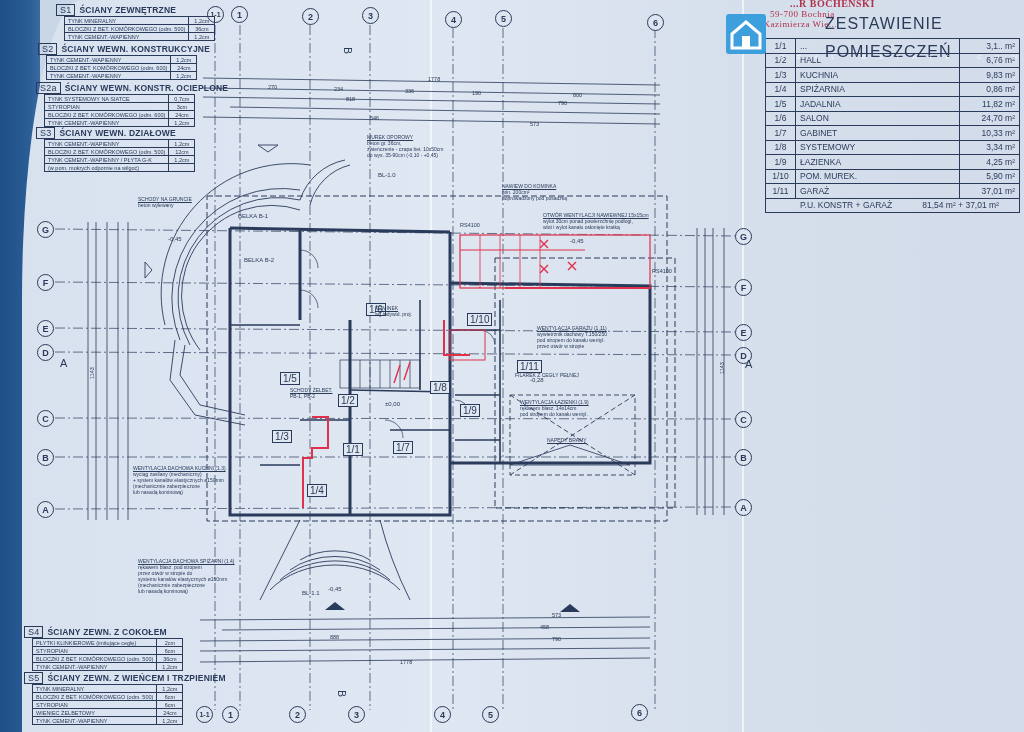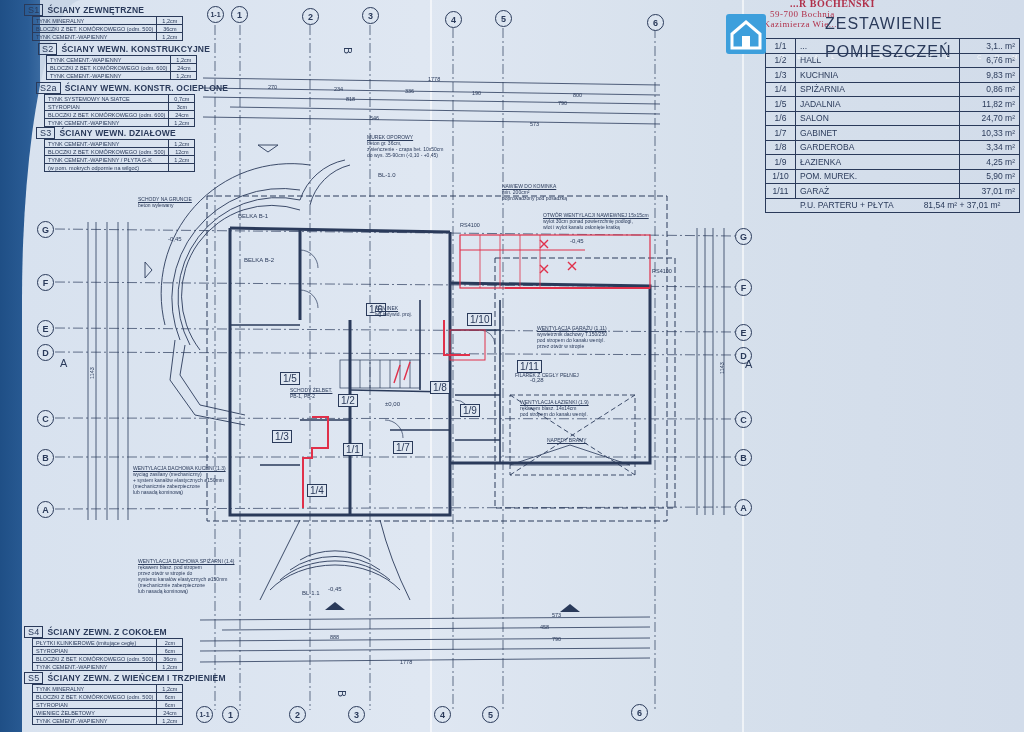--- a/index.html
+++ b/index.html
@@ -370,21 +370,21 @@
 <div class="note" style="left:378px;top:172px;font-size:6px">BL-1.0</div>
 <div class="note" style="left:302px;top:590px;font-size:6px">BL-1.1</div>
 <div class="note" style="left:168px;top:236px;font-size:6px">-0,45</div>
 <div class="note" style="left:570px;top:238px;font-size:6px">-0,45</div>
 <div class="note" style="left:385px;top:401px;font-size:6px">±0,00</div>
 <div class="note" style="left:328px;top:586px;font-size:6px">-0,45</div>
 <div class="note" style="left:530px;top:377px;font-size:6px">-0,28</div>
 <div class="note" style="left:460px;top:222px;font-size:5.5px">RS4100</div>
 <div class="note" style="left:652px;top:268px;font-size:5.5px">RS4100</div>
 
-<div class="spec" style="left:24px;top:4px">
+<div class="spec" style="left:56px;top:4px">
   <div class="head">
       <span class="code">S1</span>
       <span>ŚCIANY ZEWNĘTRZNE</span>
     </div>
   <table>
       <tbody>
     <tr>
           <td style="width:110px">TYNK MINERALNY</td>
           <td class="v">1,2cm</td>
         </tr>
@@ -571,40 +571,40 @@
           <td>SALON</td>
           <td class="a">24,70 m²</td>
         </tr>
     <tr>
           <td class="n">1/7</td>
           <td>GABINET</td>
           <td class="a">10,33 m²</td>
         </tr>
     <tr>
           <td class="n">1/8</td>
-          <td>GARDEROBA</td>
+          <td>SYSTEMOWY</td>
           <td class="a">3,34 m²</td>
         </tr>
     <tr>
           <td class="n">1/9</td>
           <td>ŁAZIENKA</td>
           <td class="a">4,25 m²</td>
         </tr>
     <tr>
           <td class="n">1/10</td>
           <td>POM. MUREK.</td>
           <td class="a">5,90 m²</td>
         </tr>
     <tr>
           <td class="n">1/11</td>
           <td>GARAŻ</td>
           <td class="a">37,01 m²</td>
         </tr>
     <tr>
-          <td colspan="3" class="sum"><span style="margin-left:0">P.U. PARTERU + PŁYTA</span><span>81,54 m² + 37,01 m²</span></td>
+          <td colspan="3" class="sum"><span style="margin-left:0">P.U. KONSTR + GARAŻ</span><span>81,54 m² + 37,01 m²</span></td>
         </tr>
   </tbody>
     </table>
 </div>
 
 <div id="watermark">
   <div class="logo">
     <svg width="40" height="40" viewBox="0 0 40 40">
       <path d="M6 20 L20 8 L34 20 L34 34 L6 34 Z" fill="none" stroke="#ffffff" stroke-width="3"></path>
       <rect x="16" y="22" width="8" height="12" fill="#ffffff"></rect>

